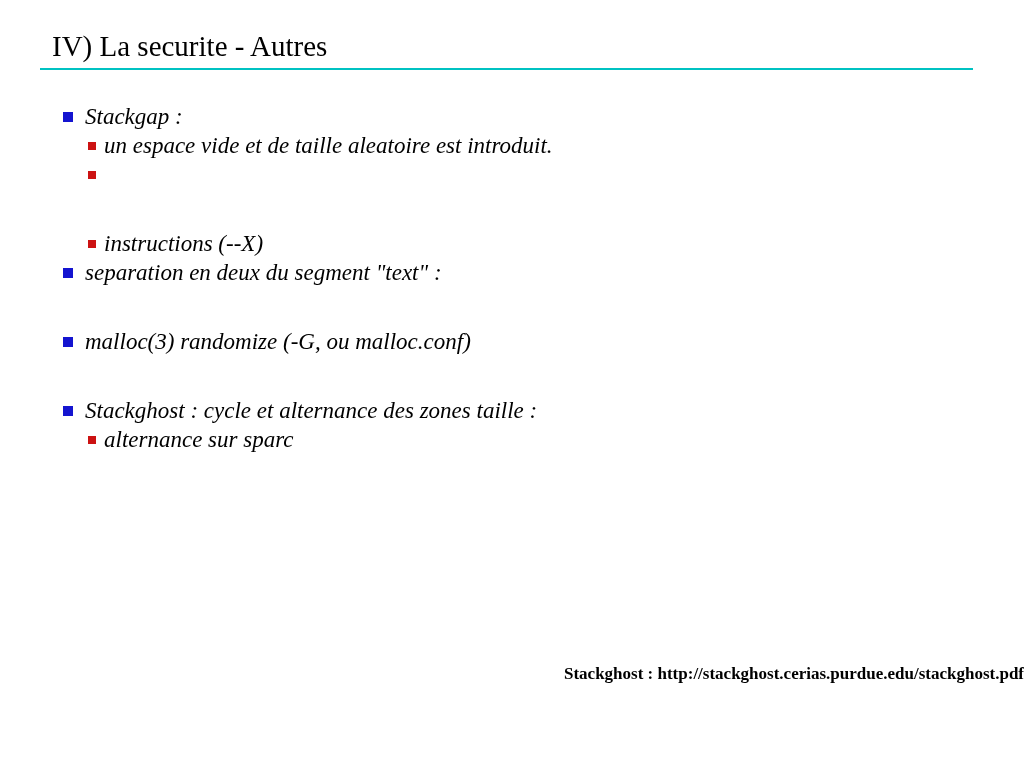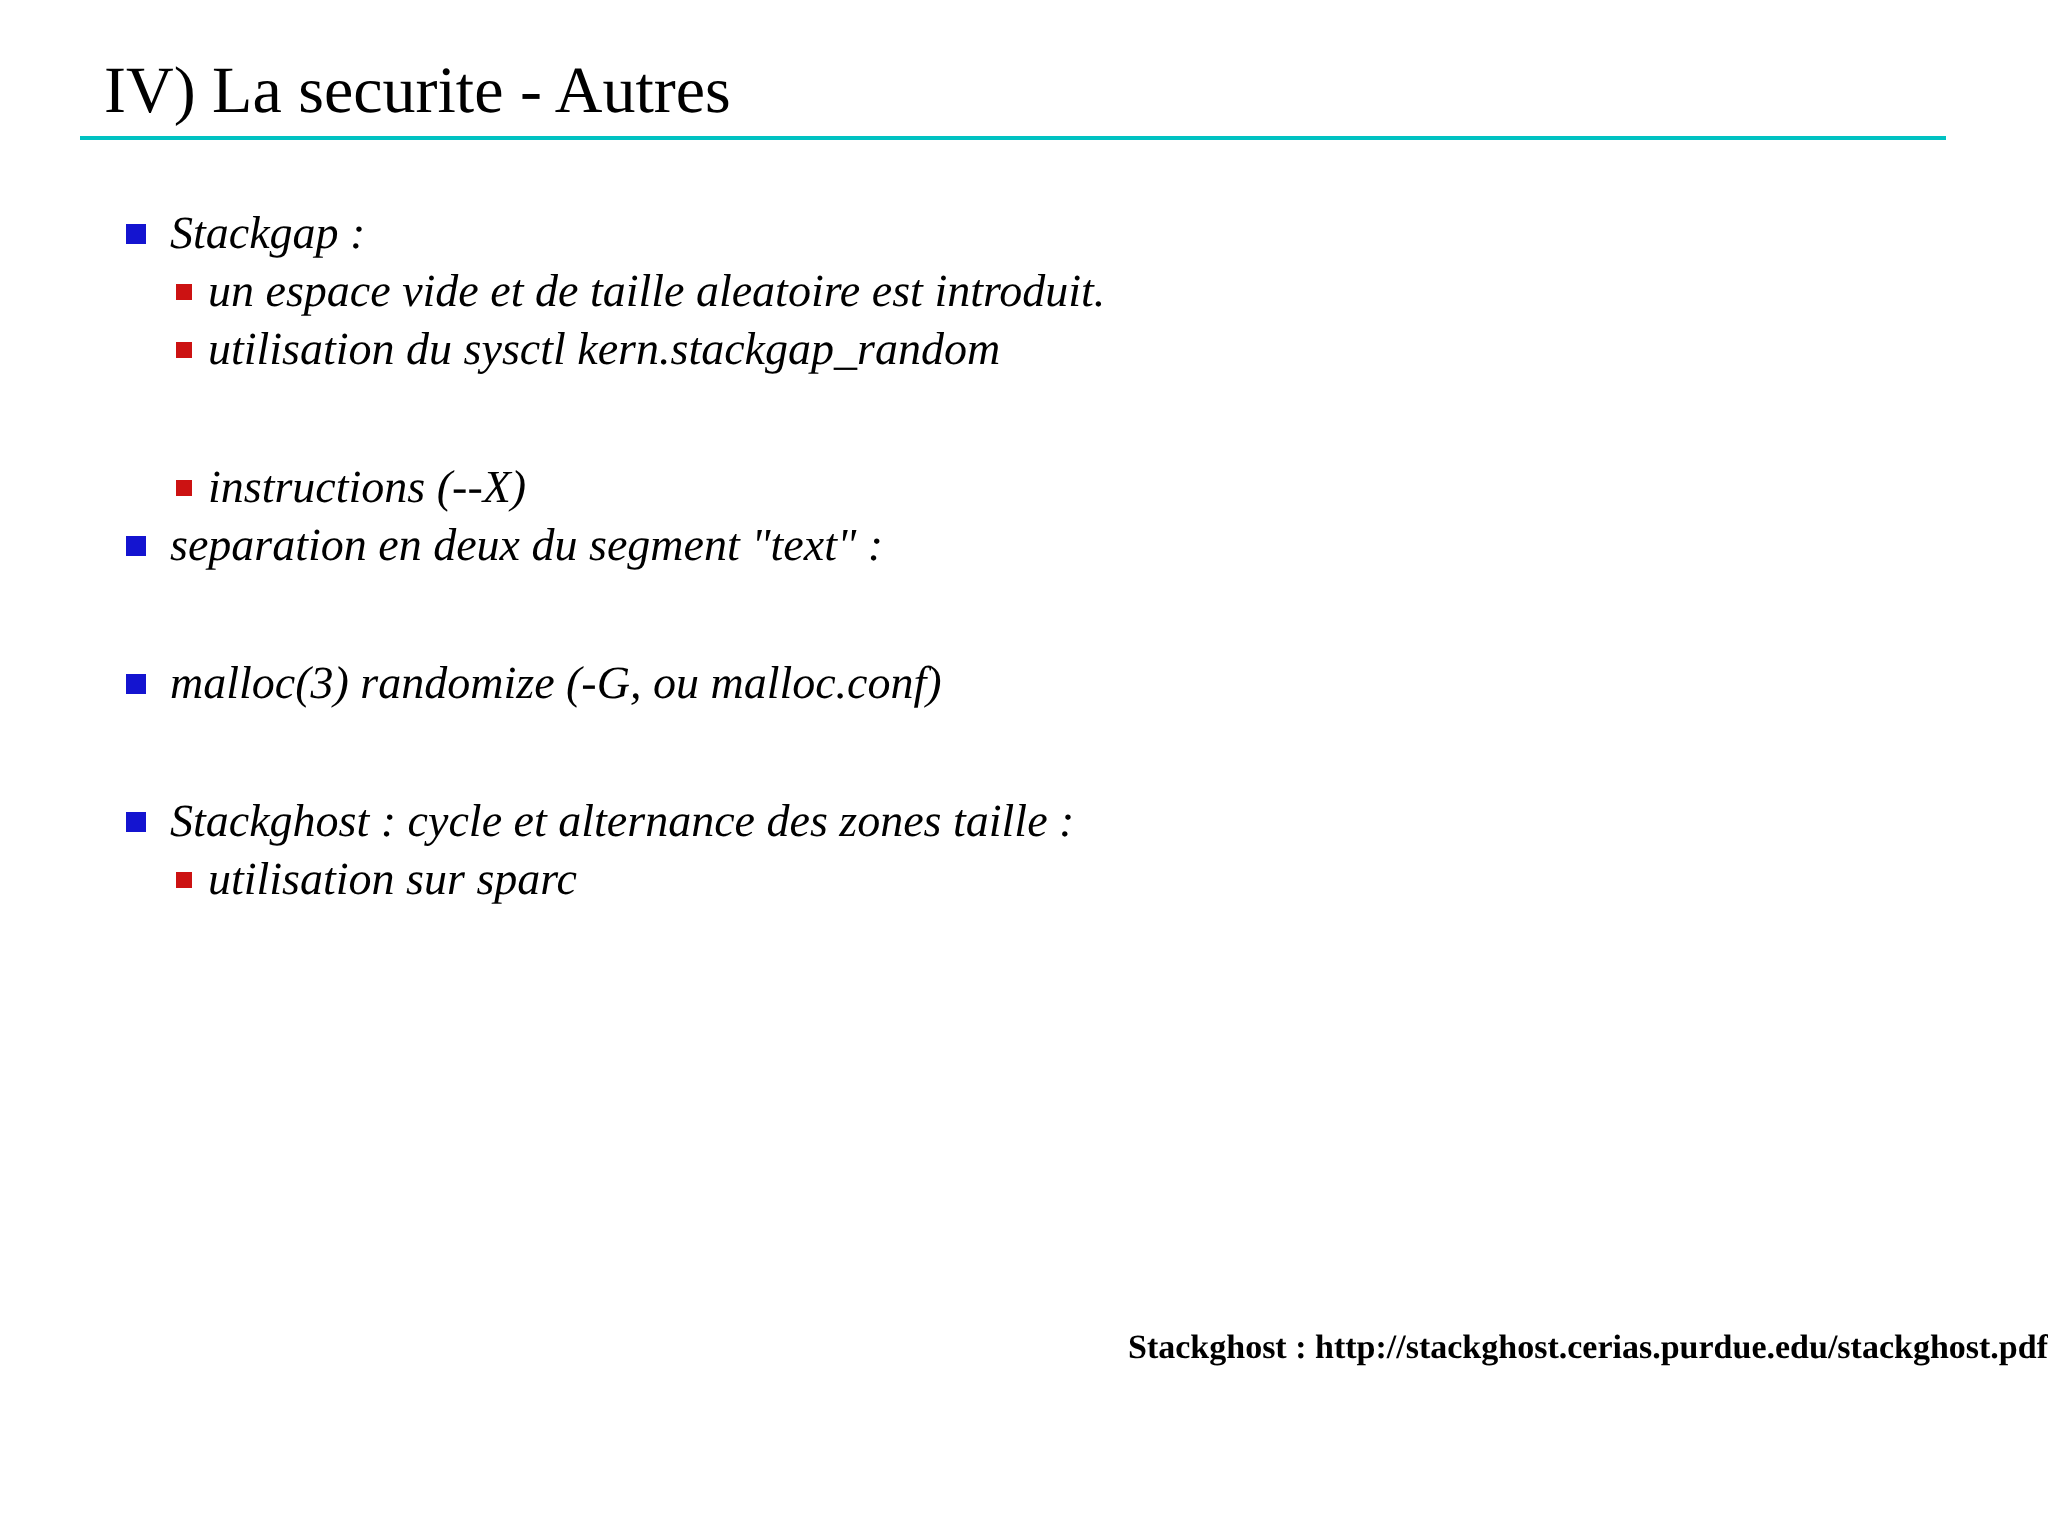--- a/index.html
+++ b/index.html
@@ -13,21 +13,21 @@
     height: 768px;
     background: #ffffff;
     font-family: "Liberation Serif", "DejaVu Serif", serif;
     color: #000000;
     overflow: hidden;
   }
   .title {
     position: absolute;
     left: 52px;
     top: 31px;
-    font-size: 33px;
+    font-size: 29px;
     line-height: 30px;
     font-weight: normal;
     white-space: nowrap;
   }
   .title-rule {
     position: absolute;
     left: 40px;
     top: 68px;
     width: 933px;
     height: 2px;
@@ -93,21 +93,20 @@
       <div class="line">
         <span class="bullet-main"></span>
         <span>Stackgap :</span>
       </div>
       <div class="line sub">
         <span class="bullet-sub"></span>
         <span>un espace vide et de taille aleatoire est introduit.</span>
       </div>
       <div class="line sub">
         <span class="bullet-sub"></span>
-        <span>utilisation du sysctl kern.stackgap_random</span>
       </div>
     </div>
 
     <div class="group">
       <div class="line sub">
         <span class="bullet-sub"></span>
         <span>instructions (--X)</span>
       </div>
       <div class="line">
         <span class="bullet-main"></span>
@@ -122,21 +121,21 @@
       </div>
     </div>
 
     <div class="group">
       <div class="line">
         <span class="bullet-main"></span>
         <span>Stackghost : cycle et alternance des zones taille :</span>
       </div>
       <div class="line sub">
         <span class="bullet-sub"></span>
-        <span>utilisation sur sparc</span>
+        <span>alternance sur sparc</span>
       </div>
     </div>
 
   </div>
 
   <div class="footer">Stackghost : http://stackghost.cerias.purdue.edu/stackghost.pdf</div>
 
 </div>
 
 </body></html>

